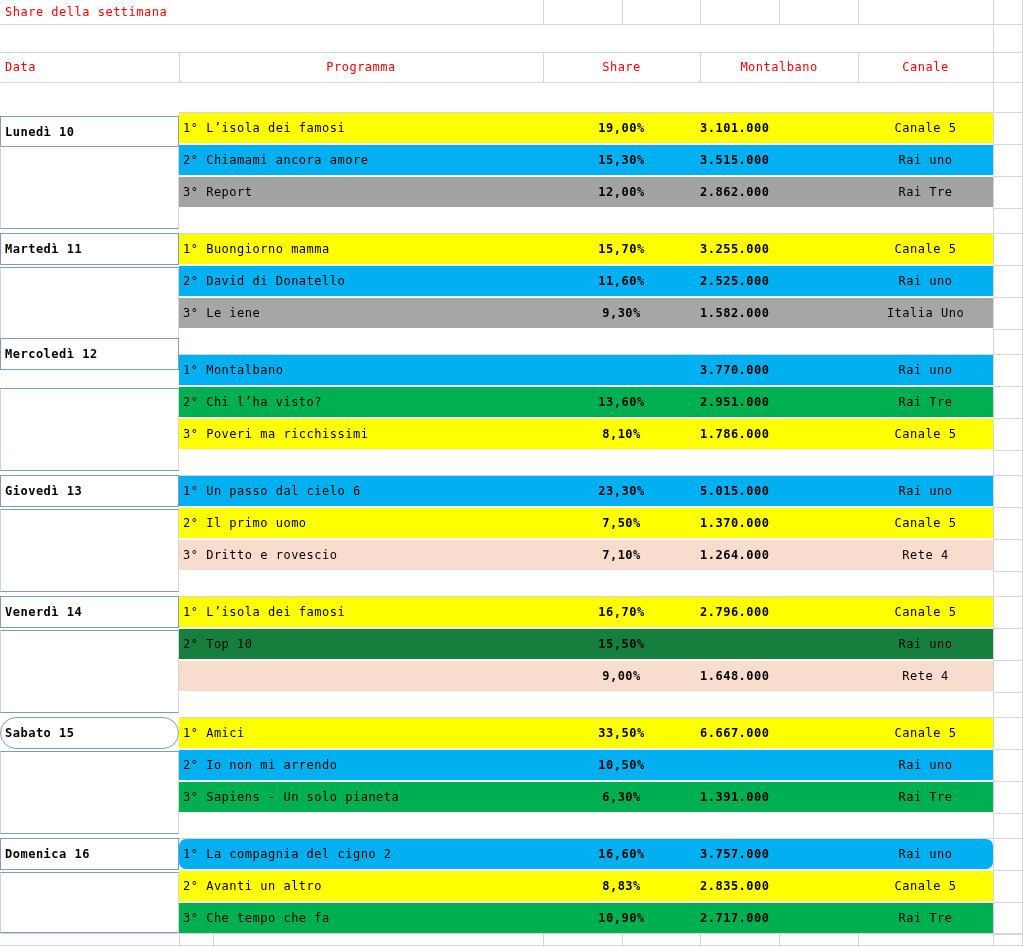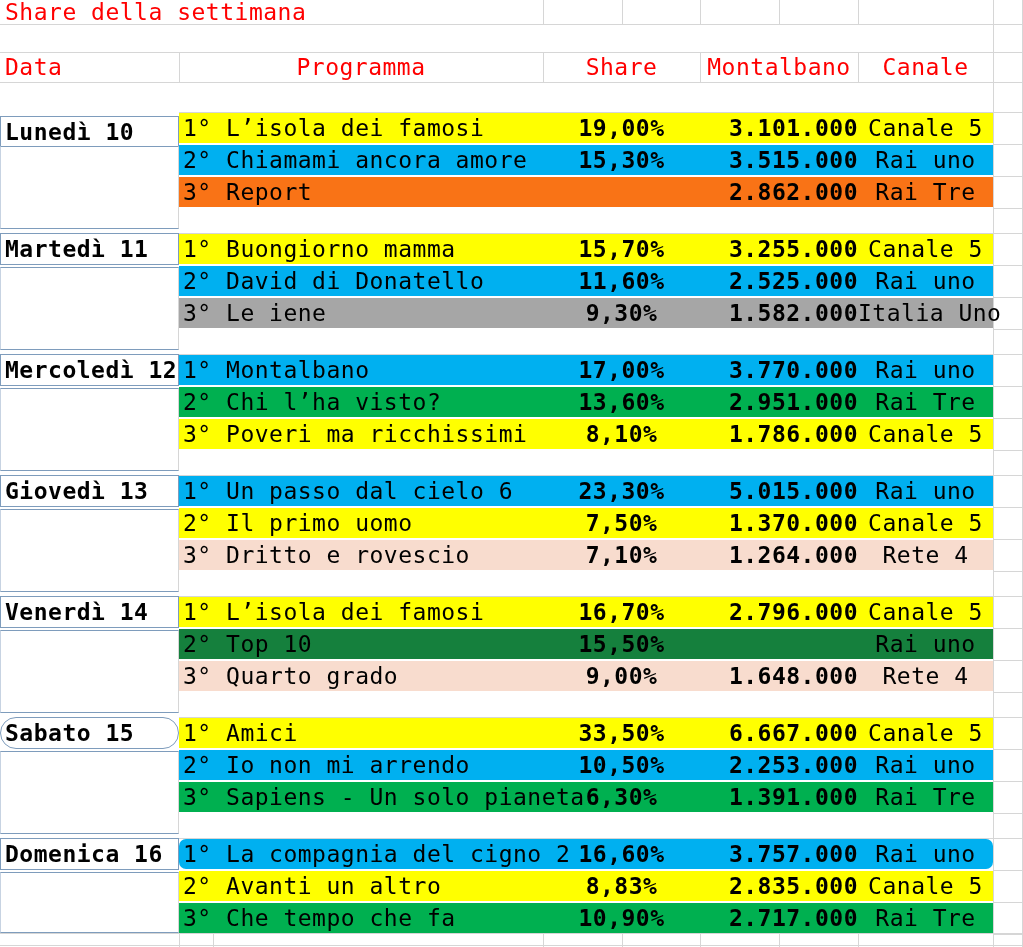--- a/index.html
+++ b/index.html
@@ -1,20 +1,20 @@
 <!DOCTYPE html>
 <html><head>
 <meta charset="utf-8">
 <style>
   html,body { margin:0; padding:0; background:#ffffff; }
   .sheet {
     position:relative; width:1023px; height:947px; overflow:hidden;
     background:#ffffff;
     font-family:"DejaVu Sans Mono", "Liberation Mono", monospace;
-    font-size:23px; letter-spacing:0.5px; color:#000;
+    font-size:12px; letter-spacing:0.5px; color:#000;
   }
   .h { position:absolute; height:1px; background:#d6d6d6; }
   .v { position:absolute; width:1px; background:#d6d6d6; }
   .title {
     position:absolute; left:5px; top:0; height:24px; line-height:24px;
     color:#ff0000; white-space:nowrap;
   }
   .hdr {
     position:absolute; top:52px; height:30px; line-height:30px;
     color:#ff0000; text-align:center; white-space:nowrap;
@@ -30,21 +30,21 @@
     border-left:1px solid #c7d3e2; border-right:1px solid #d6d6d6;
     background:#fff;
   }
   .program-row {
     position:absolute; left:179px; width:814px; height:30px; line-height:30px;
     white-space:nowrap;
   }
   .program-row span { position:absolute; top:0; height:30px; line-height:30px; }
   .prog    { left:4px;   text-align:left; }
   .share   { left:364px; width:157px; text-align:center; font-weight:bold; }
-  .viewers { left:521px; width:158px; text-align:right; font-weight:bold; }
+  .viewers { left:521px; width:158px; text-align:left; font-weight:bold; }
   .channel { left:679px; width:135px; text-align:center; }
 </style>
 </head>
 <body>
 
 <div class="sheet">
 
   <div class="h" style="top:24px;left:0;width:1023px"></div>
   <div class="h" style="top:52px;left:0;width:1023px"></div>
   <div class="h" style="top:82px;left:0;width:1023px"></div>
@@ -92,22 +92,23 @@
         <span class="channel">Canale 5</span>
       </div>
       <div class="h" style="left: 993px; top: 144px; width: 30px;"></div>
       <div class="program-row" style="top: 145px; background: rgb(0, 176, 240);">
         <span class="prog">2° Chiamami ancora amore</span>
         <span class="share">15,30%</span>
         <span class="viewers">3.515.000</span>
         <span class="channel">Rai uno</span>
       </div>
       <div class="h" style="left: 993px; top: 176px; width: 30px;"></div>
-      <div class="program-row" style="top: 177px; background: #f97316;">
+      <div class="program-row" style="top: 177px; background: #a3a3a3;">
         <span class="prog">3° Report</span>
+        <span class="share">12,00%</span>
         <span class="viewers">2.862.000</span>
         <span class="channel">Rai Tre</span>
       </div>
       <div class="h" style="left: 993px; top: 208px; width: 30px;"></div>
       <div class="h" style="left: 179px; top: 233px; width: 844px;"></div>
       <div class="date-cell" style="top: 233px;">Martedì 11</div>
       <div class="date-empty-cell" style="top: 267px; height: 83px;"></div>
       <div class="program-row" style="top: 234px; background: rgb(255, 255, 0);">
         <span class="prog">1° Buongiorno mamma</span>
         <span class="share">15,70%</span>
@@ -123,25 +124,24 @@
       </div>
       <div class="h" style="left: 993px; top: 297px; width: 30px;"></div>
       <div class="program-row" style="top: 298px; background: rgb(166, 166, 166);">
         <span class="prog">3° Le iene</span>
         <span class="share">9,30%</span>
         <span class="viewers">1.582.000</span>
         <span class="channel">Italia Uno</span>
       </div>
       <div class="h" style="left: 993px; top: 329px; width: 30px;"></div>
       <div class="h" style="left: 179px; top: 354px; width: 844px;"></div>
-      <div class="date-cell" style="top: 354px;">Mercoledì 12</div>
+      <div class="date-cell" style="top: 338px;">Mercoledì 12</div>
       <div class="date-empty-cell" style="top: 388px; height: 83px;"></div>
       <div class="program-row" style="top: 355px; background: rgb(0, 176, 240);">
         <span class="prog">1° Montalbano</span>
-        <span class="share">17,00%</span>
         <span class="viewers">3.770.000</span>
         <span class="channel">Rai uno</span>
       </div>
       <div class="h" style="left: 993px; top: 386px; width: 30px;"></div>
       <div class="program-row" style="top: 387px; background: rgb(0, 176, 80);">
         <span class="prog">2° Chi l’ha visto?</span>
         <span class="share">13,60%</span>
         <span class="viewers">2.951.000</span>
         <span class="channel">Rai Tre</span>
       </div>
@@ -187,40 +187,38 @@
         <span class="channel">Canale 5</span>
       </div>
       <div class="h" style="left: 993px; top: 628px; width: 30px;"></div>
       <div class="program-row" style="top: 629px; background: #15803d;">
         <span class="prog">2° Top 10</span>
         <span class="share">15,50%</span>
         <span class="channel">Rai uno</span>
       </div>
       <div class="h" style="left: 993px; top: 660px; width: 30px;"></div>
       <div class="program-row" style="top: 661px; background: rgb(248, 220, 206);">
-        <span class="prog">3° Quarto grado</span>
         <span class="share">9,00%</span>
         <span class="viewers">1.648.000</span>
         <span class="channel">Rete 4</span>
       </div>
       <div class="h" style="left: 993px; top: 692px; width: 30px;"></div>
       <div class="h" style="left: 179px; top: 717px; width: 844px;"></div>
       <div class="date-cell" style="top: 717px; border-radius: 16px;">Sabato 15</div>
       <div class="date-empty-cell" style="top: 751px; height: 83px;"></div>
       <div class="program-row" style="top: 718px; background: rgb(255, 255, 0);">
         <span class="prog">1° Amici</span>
         <span class="share">33,50%</span>
         <span class="viewers">6.667.000</span>
         <span class="channel">Canale 5</span>
       </div>
       <div class="h" style="left: 993px; top: 749px; width: 30px;"></div>
       <div class="program-row" style="top: 750px; background: rgb(0, 176, 240);">
         <span class="prog">2° Io non mi arrendo</span>
         <span class="share">10,50%</span>
-        <span class="viewers">2.253.000</span>
         <span class="channel">Rai uno</span>
       </div>
       <div class="h" style="left: 993px; top: 781px; width: 30px;"></div>
       <div class="program-row" style="top: 782px; background: rgb(0, 176, 80);">
         <span class="prog">3° Sapiens - Un solo pianeta</span>
         <span class="share">6,30%</span>
         <span class="viewers">1.391.000</span>
         <span class="channel">Rai Tre</span>
       </div>
       <div class="h" style="left: 993px; top: 813px; width: 30px;"></div>

